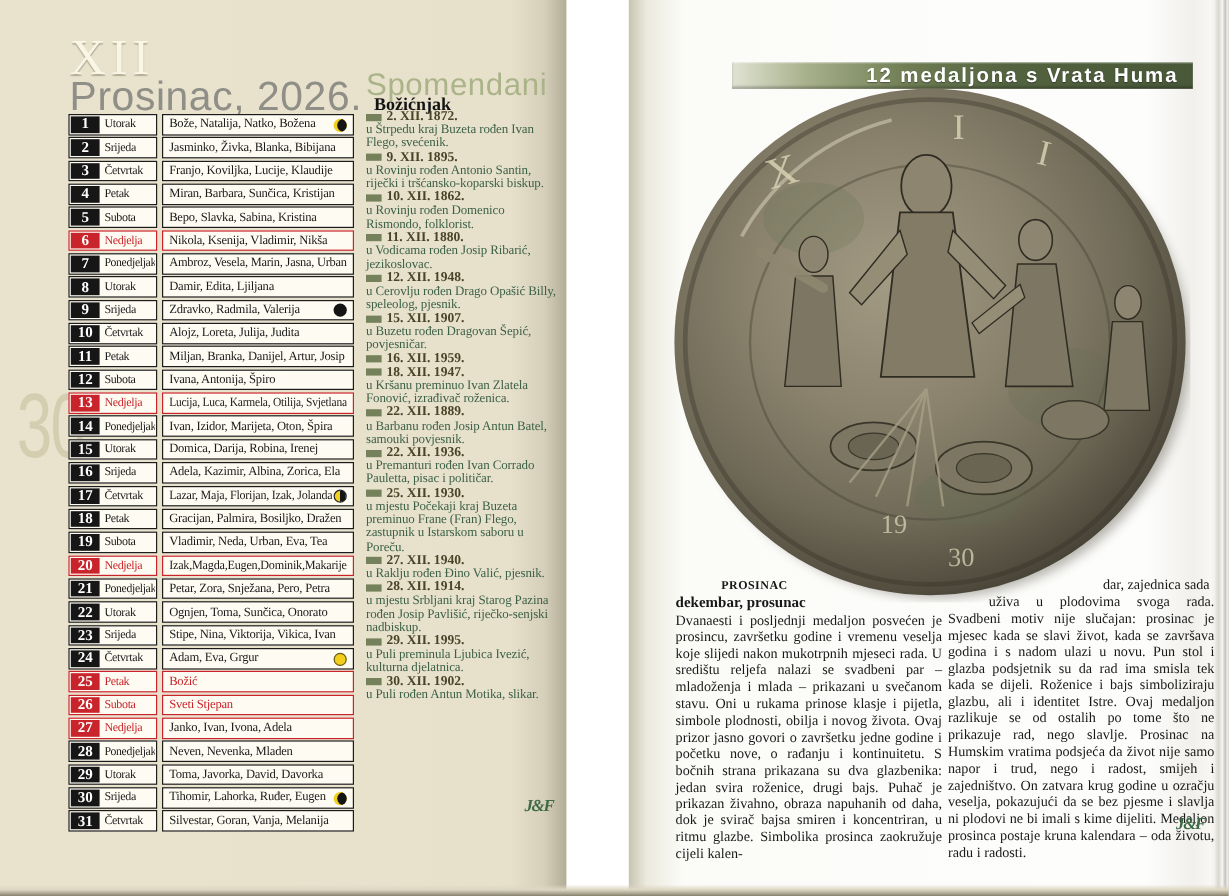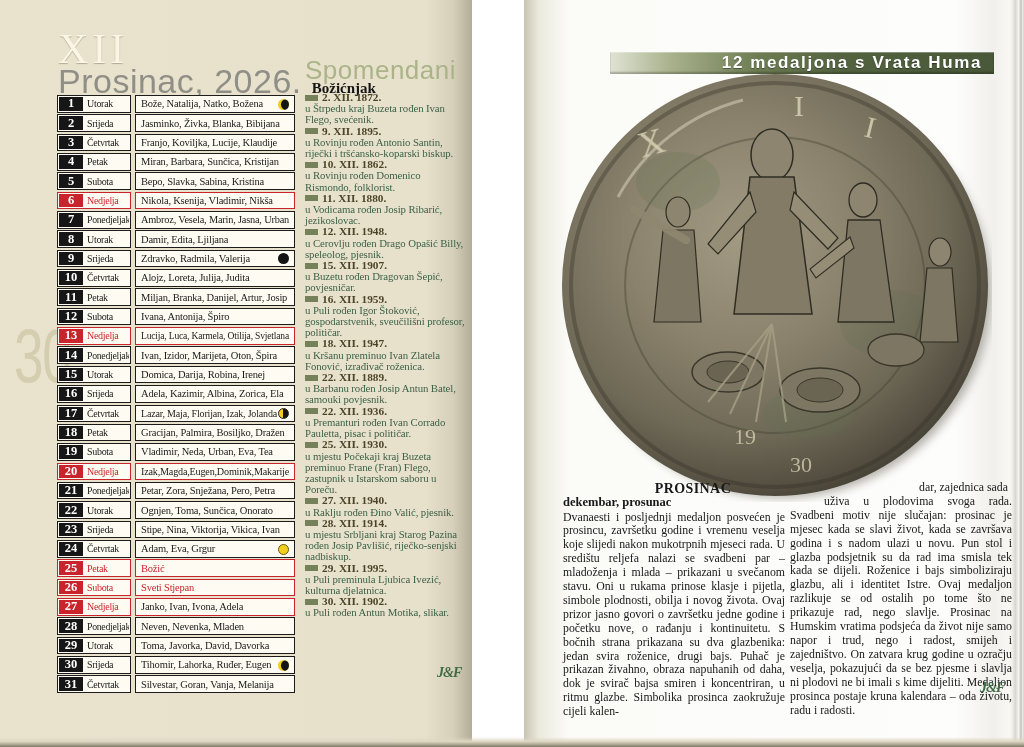--- a/index.html
+++ b/index.html
@@ -64,21 +64,21 @@
     background:linear-gradient(90deg,#e0e3d3 0%,#a8b18c 16%,#6e7d53 38%,#536340 60%,#485838 100%);
     box-shadow:inset 0 1px 0 rgba(255,255,255,.3), inset 0 -2px 2px rgba(0,0,0,.25);}
   .banner-title{font-family:"Liberation Sans",sans-serif;font-weight:bold;font-size:17px;color:#fff;
     letter-spacing:1.6px;text-shadow:0 1px 1px rgba(0,0,0,.4);white-space:nowrap;}
 
   .medallion{position:absolute;left:34px;top:72px;width:434px;height:430px;}
 
   .col{position:absolute;width:222px;font-size:11.8px;line-height:13.9px;color:#181818;text-align:justify;}
   .col1{left:39px;top:481px;}
   .col2{left:266px;top:481px;}
-  .art-heading{font-weight:bold;font-size:14px;line-height:15px;letter-spacing:.4px;text-align:center;margin-left:38px;}
+  .art-heading{font-weight:bold;font-size:10px;line-height:15px;letter-spacing:.4px;text-align:left;margin-left:38px;}
   .art-sub{font-weight:bold;font-size:12.5px;line-height:13.5px;margin-bottom:1px;text-align:left;}
   .wrap1{text-align:right;padding-right:4px;}
   .wrap2{text-align:justify;text-align-last:justify;padding-left:34px;}
   .jf-right{position:absolute;left:456px;top:680px;}
 </style>
 </head>
 <body>
 
 <div class="left-page">
   <div class="xii">XII</div>
@@ -480,21 +480,20 @@
             <span class="m-bullet"></span>
             <span>15. XII. 1907.</span>
           </div>
           <div class="m-text">u Buzetu rođen Dragovan Šepić, povjesničar.</div>
         </div>
         <div class="m-entry">
           <div class="m-date">
             <span class="m-bullet"></span>
             <span>16. XII. 1959.</span>
           </div>
-          <div class="m-text">u Puli rođen Igor Štoković, gospodarstvenik, sveučilišni profesor, političar.</div>
         </div>
         <div class="m-entry">
           <div class="m-date">
             <span class="m-bullet"></span>
             <span>18. XII. 1947.</span>
           </div>
           <div class="m-text">u Kršanu preminuo Ivan Zlatela Fonović, izrađivač roženica.</div>
         </div>
         <div class="m-entry">
           <div class="m-date">

